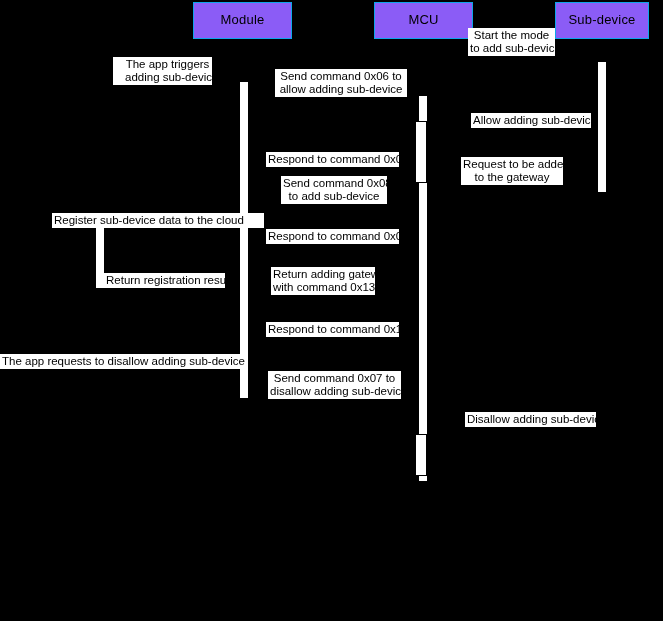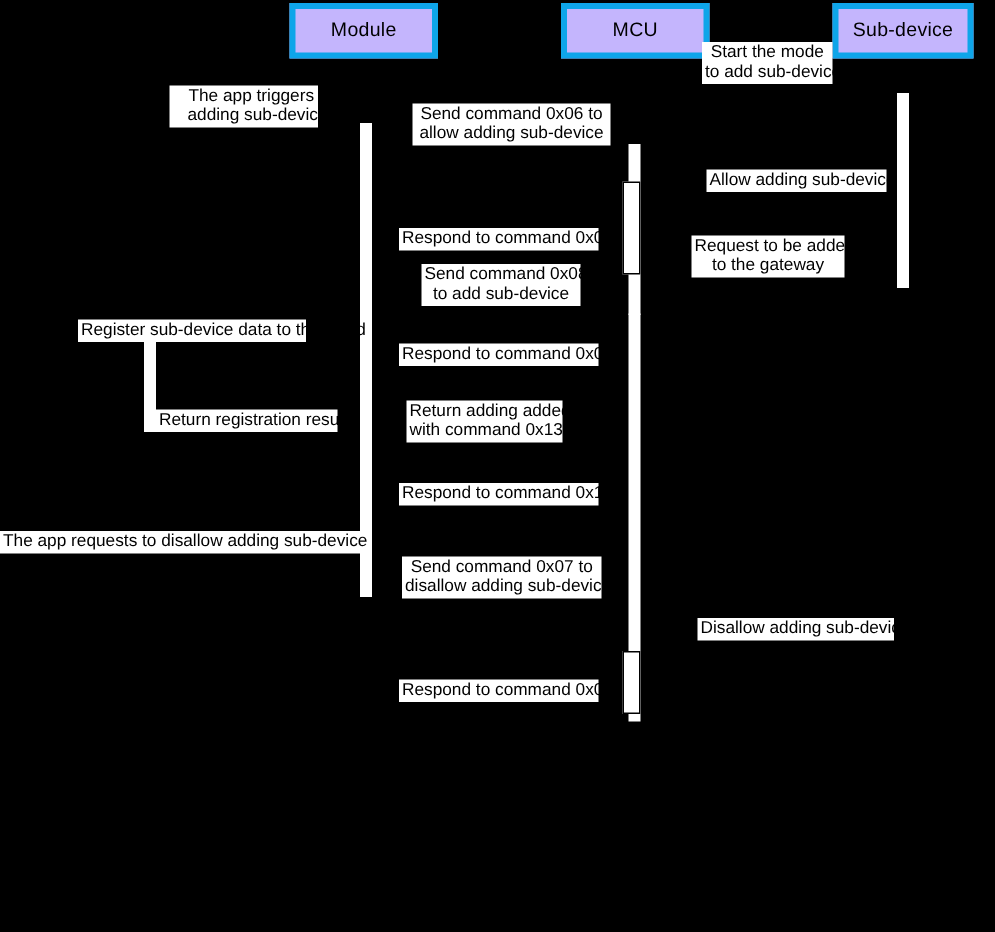--- a/index.html
+++ b/index.html
@@ -12,23 +12,23 @@
     position: relative;
     width: 663px;
     height: 621px;
     background: #000000;
     font-family: "Liberation Sans", sans-serif;
     overflow: hidden;
   }
   
   .participant {
     position: absolute;
-    background: #c4b5fd;
+    background: #8b5cf6;
     color: #000000;
-    border: 4px solid #0ea5e9;
+    border: 1px solid #0ea5e9;
     box-sizing: border-box;
     display: flex;
     align-items: center;
     justify-content: center;
     font-size: 13px;
     line-height: 1.1;
     letter-spacing: 0.2px;
   }
   
   .activation {
@@ -81,24 +81,23 @@
     <div class="label" style="left: 113px; top: 57px; width: 99px; min-height: 27px; padding-left: 12px;">The app triggers
 adding sub-device</div>
     <div class="label" style="left: 275px; top: 69px; width: 132px; min-height: 27px;">Send command 0x06 to
 allow adding sub-device</div>
     <div class="label left" style="left: 471px; top: 113px; width: 120px; min-height: 15px;">Allow adding sub-device</div>
     <div class="label left" style="left: 266px; top: 152px; width: 133px; min-height: 15px;">Respond to command 0x06</div>
     <div class="label" style="left: 461px; top: 157px; width: 102px; min-height: 27px;">Request to be added
 to the gateway</div>
     <div class="label" style="left: 281px; top: 176px; width: 106px; min-height: 27px;">Send command 0x08
 to add sub-device</div>
-    <div class="label left" style="left: 52px; top: 213px; width: 152px; min-height: 15px;">Register sub-device data to the cloud</div>
+    <div class="label left" style="left: 52px; top: 213px; width: 212px; min-height: 15px;">Register sub-device data to the cloud</div>
     <div class="label left" style="left: 266px; top: 229px; width: 133px; min-height: 15px;">Respond to command 0x08</div>
     <div class="label left" style="left: 104px; top: 273px; width: 121px; min-height: 15px;">Return registration result</div>
-    <div class="label" style="left: 271px; top: 267px; width: 104px; min-height: 27px;">Return adding added
+    <div class="label" style="left: 271px; top: 267px; width: 104px; min-height: 27px;">Return adding gateway
 with command 0x13</div>
     <div class="label left" style="left: 266px; top: 322px; width: 133px; min-height: 15px;">Respond to command 0x13</div>
     <div class="label left" style="left: 0px; top: 354px; width: 246px; min-height: 15px;">The app requests to disallow adding sub-device</div>
     <div class="label" style="left: 268px; top: 371px; width: 133px; min-height: 27px;">Send command 0x07 to
 disallow adding sub-device</div>
     <div class="label left" style="left: 465px; top: 412px; width: 131px; min-height: 15px;">Disallow adding sub-device</div>
-    <div class="label left" style="left: 266px; top: 453px; width: 133px; min-height: 15px;">Respond to command 0x07</div>
   </div>
 
 </body></html>

